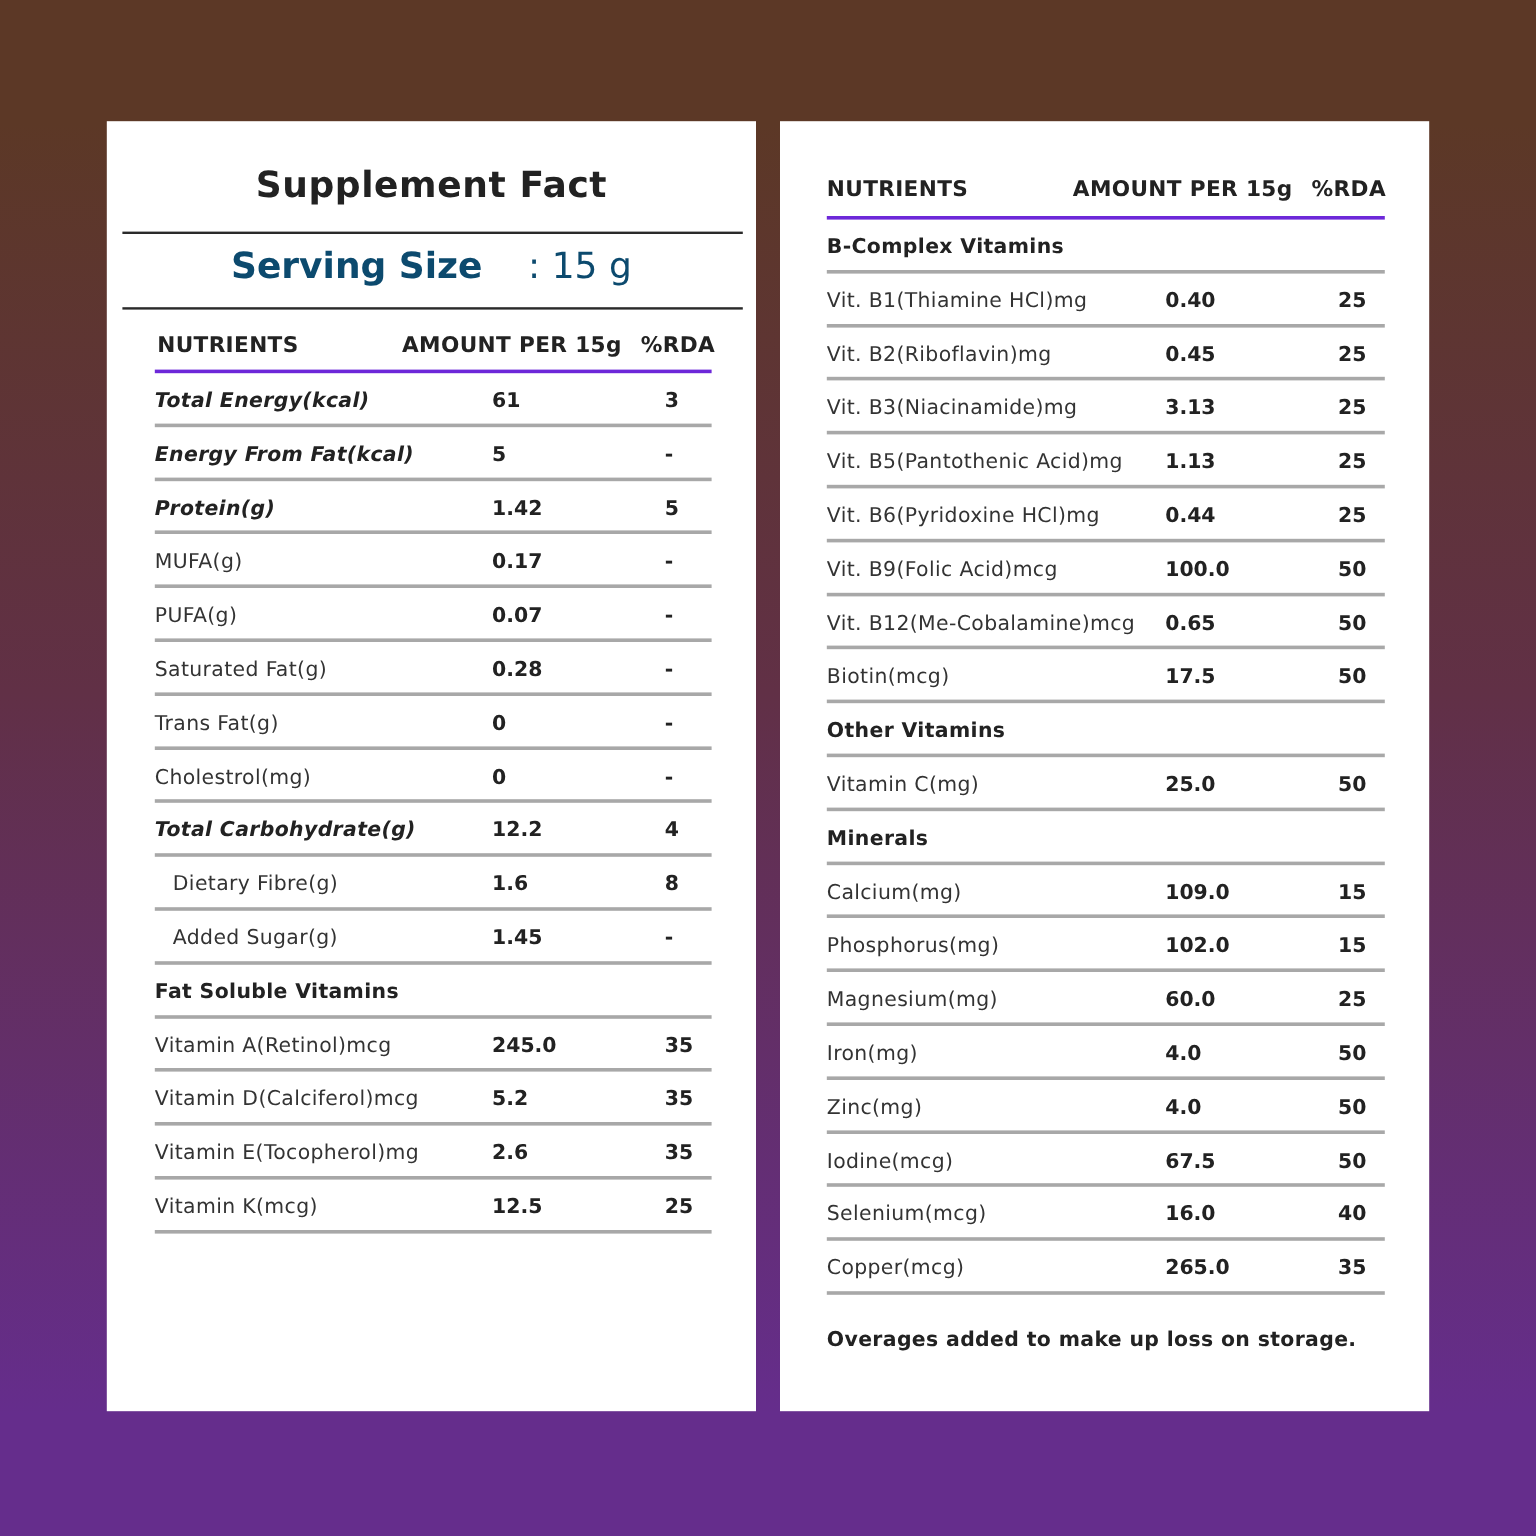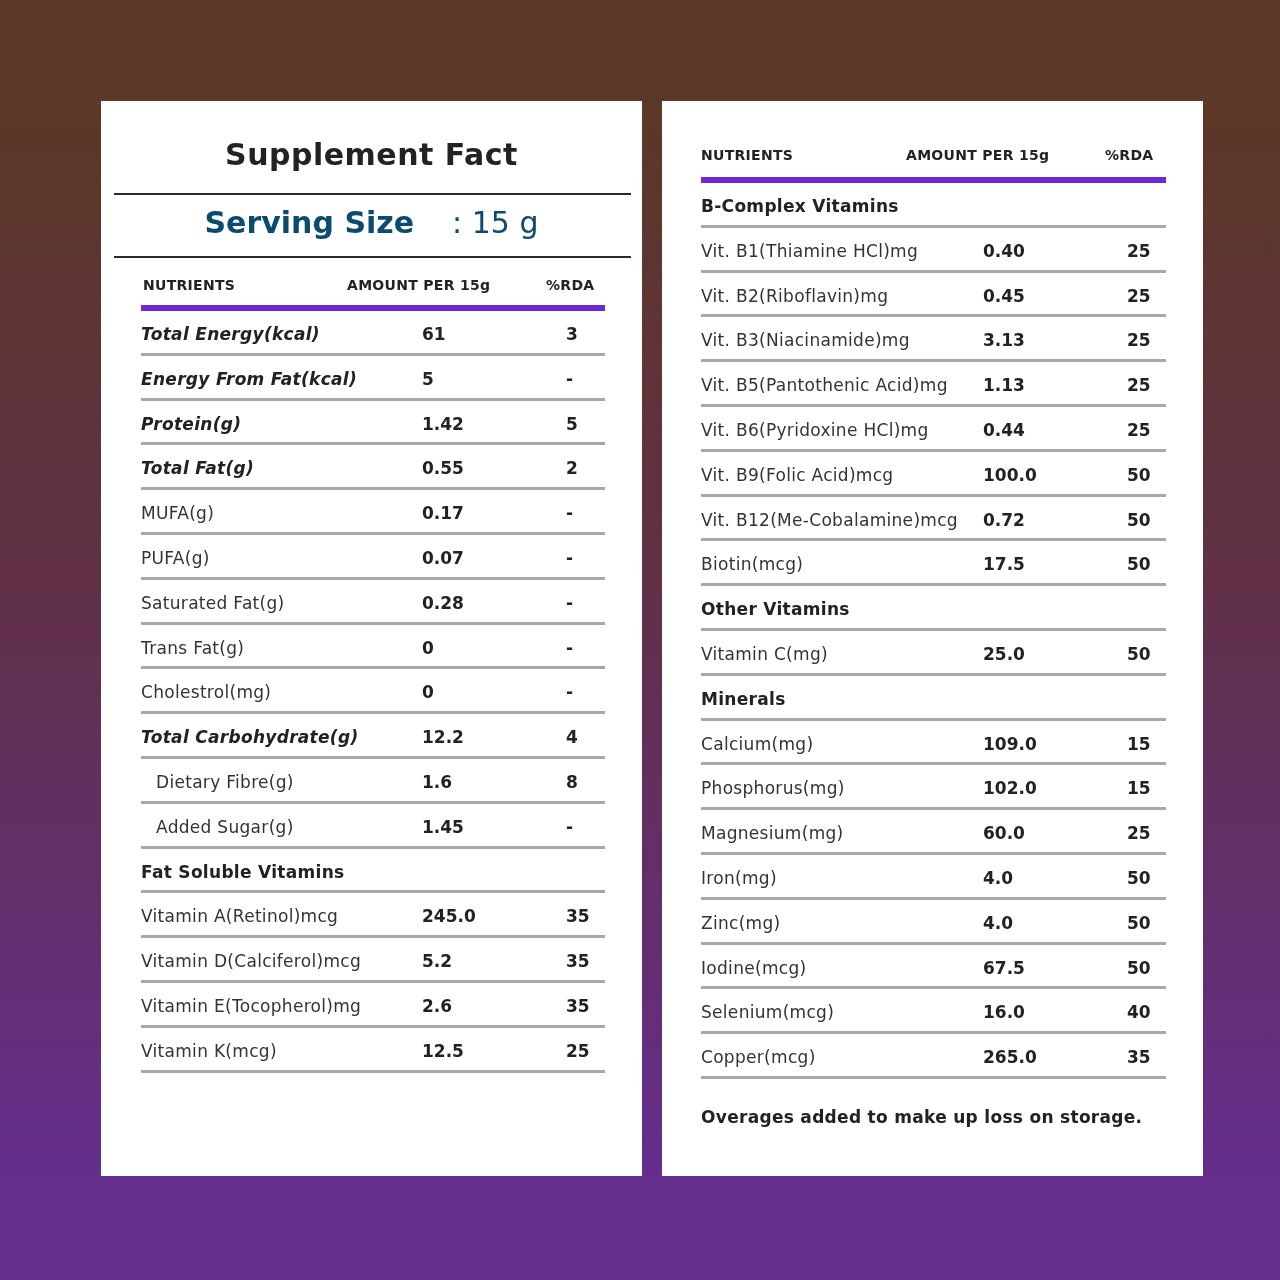--- a/index.html
+++ b/index.html
@@ -5,43 +5,42 @@
     html, body { margin: 0; padding: 0; }
     body {
       width: 1280px; height: 1280px; position: relative; overflow: hidden;
       background: linear-gradient(to bottom, #5c3826 0%, #5c3826 8%, #613046 45%, #652d8c 92%, #652d8c 100%);
       font-family: "DejaVu Sans", sans-serif;
       color: #222;
     }
     .panel {
       position: absolute; top: 101px; width: 541px; height: 1075px;
       background: #ffffff;
-      margin-left: 12px;
     }
     #left { left: 89px; }
     #right { left: 650px; }
 
     .title {
       position: absolute; left: 0; right: 0; top: 36px; text-align: center;
       font-size: 30px; font-weight: 600; letter-spacing: 0.5px; color: #222;
     }
     .hrule { position: absolute; left: 13px; right: 11px; height: 2px; background: #2a2a2a; }
     .serving {
       position: absolute; left: 0; right: 0; top: 104px; text-align: center;
       font-size: 30px; font-weight: 600; color: #0c4a6e;
     }
     .serving .val { font-weight: 500; margin-left: 38px; }
 
     .table { position: absolute; }
     #left .table { left: 40px; top: 166px; width: 464px; }
     #right .table { left: 39px; top: 36px; width: 465px; }
 
     .hdr {
-      position: relative; height: 44px; font-size: 14px; font-weight: 600; letter-spacing: 0.3px;
-      border-bottom: 6px solid #6d28d9; box-sizing: border-box;
+      position: relative; height: 44px; font-size: 18px; font-weight: 600; letter-spacing: 0.3px;
+      border-bottom: 3px solid #6d28d9; box-sizing: border-box;
     }
     .hdr span { position: absolute; top: 10px; white-space: nowrap; }
     .row {
       position: relative; height: 44.8px; box-sizing: border-box;
       border-bottom: 3px solid #a8a8a8; font-size: 17px;
     }
     .row span { position: absolute; top: 13px; white-space: nowrap; }
     .row .name { left: 0; color: #333; font-weight: 400; letter-spacing: 0.3px; text-align: right; }
     .row.bold .name { font-weight: 700; color: #222; font-style: italic; }
     .row.sub .name { left: 15px; }
@@ -85,25 +84,20 @@
         <div class="row bold">
           <span class="name">Energy From Fat(kcal)</span>
           <span class="amt">5</span>
           <span class="rda">-</span>
         </div>
         <div class="row bold">
           <span class="name">Protein(g)</span>
           <span class="amt">1.42</span>
           <span class="rda">5</span>
         </div>
-        <div class="row bold">
-          <span class="name">Total Fat(g)</span>
-          <span class="amt">0.55</span>
-          <span class="rda">2</span>
-        </div>
         <div class="row normal">
           <span class="name">MUFA(g)</span>
           <span class="amt">0.17</span>
           <span class="rda">-</span>
         </div>
         <div class="row normal">
           <span class="name">PUFA(g)</span>
           <span class="amt">0.07</span>
           <span class="rda">-</span>
         </div>
@@ -204,21 +198,21 @@
           <span class="amt">0.44</span>
           <span class="rda">25</span>
         </div>
         <div class="row normal">
           <span class="name">Vit. B9(Folic Acid)mcg</span>
           <span class="amt">100.0</span>
           <span class="rda">50</span>
         </div>
         <div class="row normal">
           <span class="name">Vit. B12(Me-Cobalamine)mcg</span>
-          <span class="amt">0.72</span>
+          <span class="amt">0.65</span>
           <span class="rda">50</span>
         </div>
         <div class="row normal">
           <span class="name">Biotin(mcg)</span>
           <span class="amt">17.5</span>
           <span class="rda">50</span>
         </div>
         <div class="row section">
           <span class="name">Other Vitamins</span>
           <span class="amt"></span>

